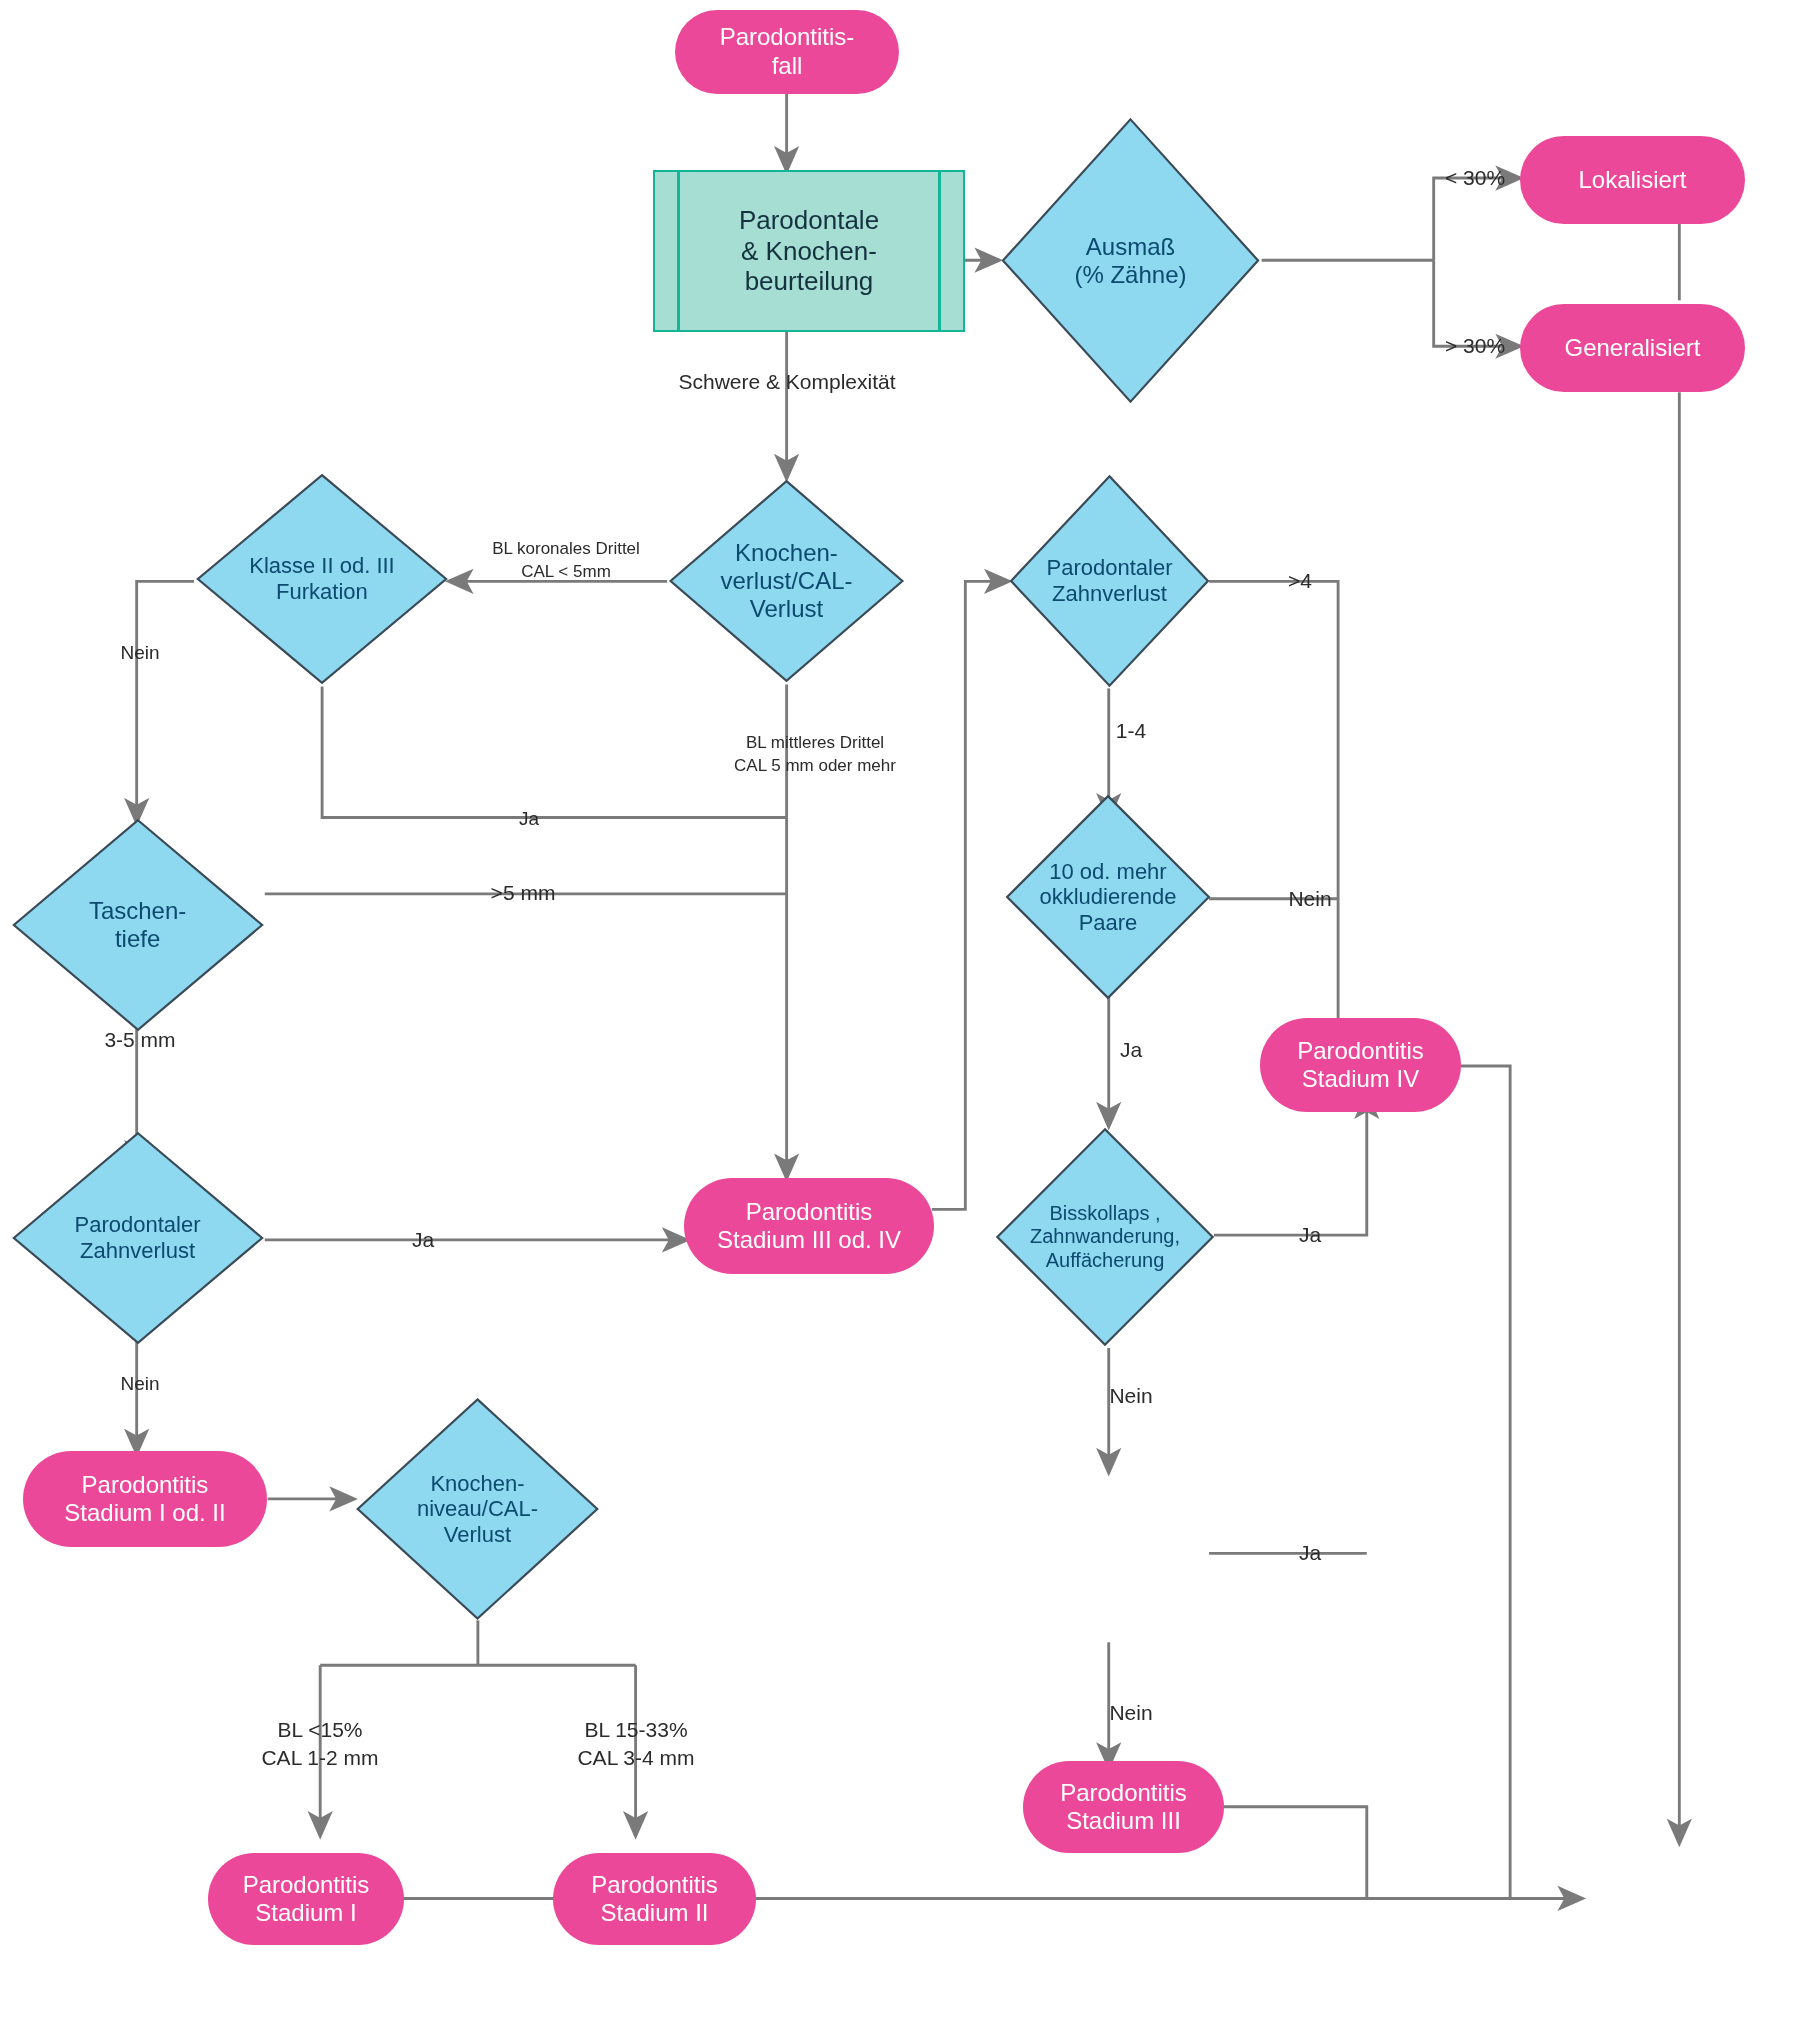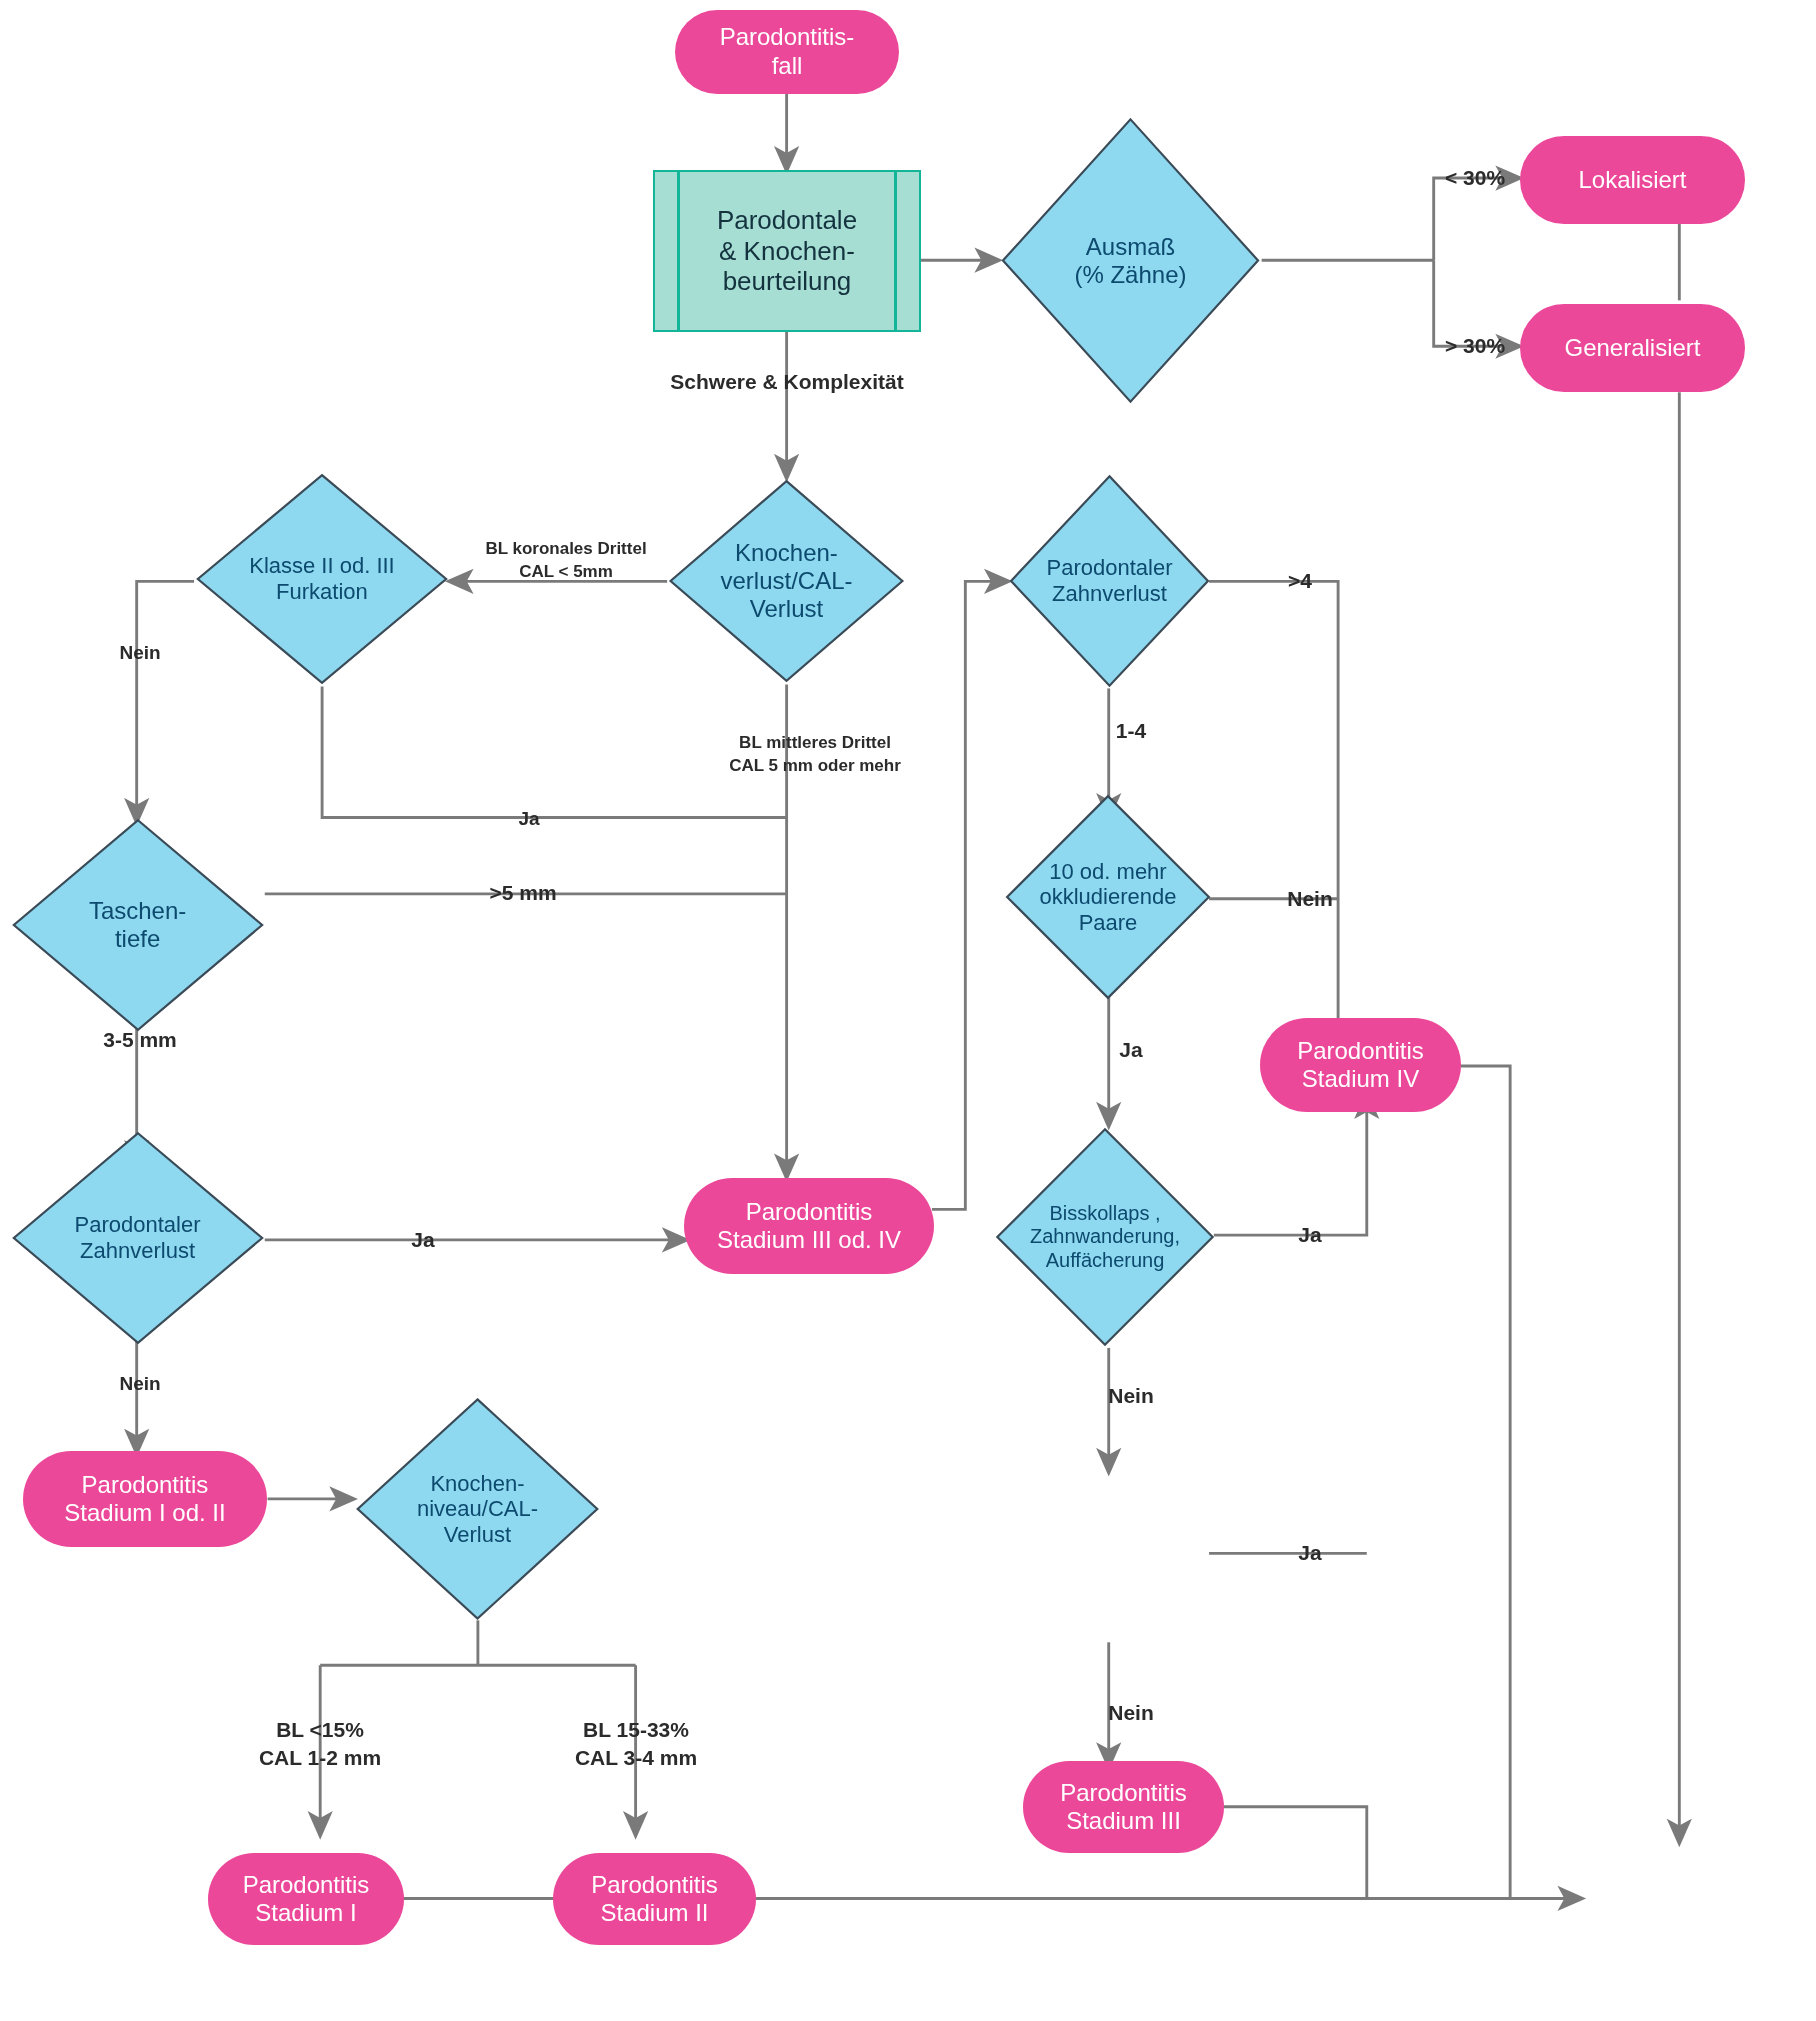--- a/index.html
+++ b/index.html
@@ -115,21 +115,20 @@
   }
   
   .elabel {
     position: absolute;
     font-size: 19px;
     color: #2b2b2b;
     white-space: pre;
     text-align: center;
     line-height: 1.35;
     transform: translate(-50%, -50%);
-    font-weight: bold;
   }
   .elabel.big { font-size: 21px; }
   .elabel.tiny { font-size: 17px; }
 </style>
 </head>
 <body>
 
 <div id="canvas">
 
   <svg id="edges" viewBox="0 0 1900 2115" xmlns="http://www.w3.org/2000/svg">
@@ -203,21 +202,21 @@
 
       <path d="M1528,1115 L1580,1115 L1580,1986"></path>
     </g>
   </svg>
 
   <div class="node pill" style="left:675px; top:9.6px; width:224px; height:84px;">
     <span style="white-space:pre-line;">Parodontitis-
 fall</span>
   </div>
 
-  <div class="node process" style="left:653px; top:170px; width:268px; height:162px; position:absolute;">
+  <div class="node process" style="left:653px; top:170px; width:312px; height:162px; position:absolute;">
     <div class="bar left"></div>
     <div class="bar right"></div>
     <span class="ptext" style="white-space:pre-line;">Parodontale
 &amp; Knochen-
 beurteilung</span>
   </div>
 
   <div class="diamond-wrap" style="left:999px; top:115px; width:263px; height:291px;">
     <svg class="diamond-shape" viewBox="0 0 100 100" preserveAspectRatio="none">
       <polygon points="50,1.5 98.5,50 50,98.5 1.5,50" fill="#8ed8f0" stroke="#3a4a56" stroke-width="2.2" vector-effect="non-scaling-stroke"></polygon>

